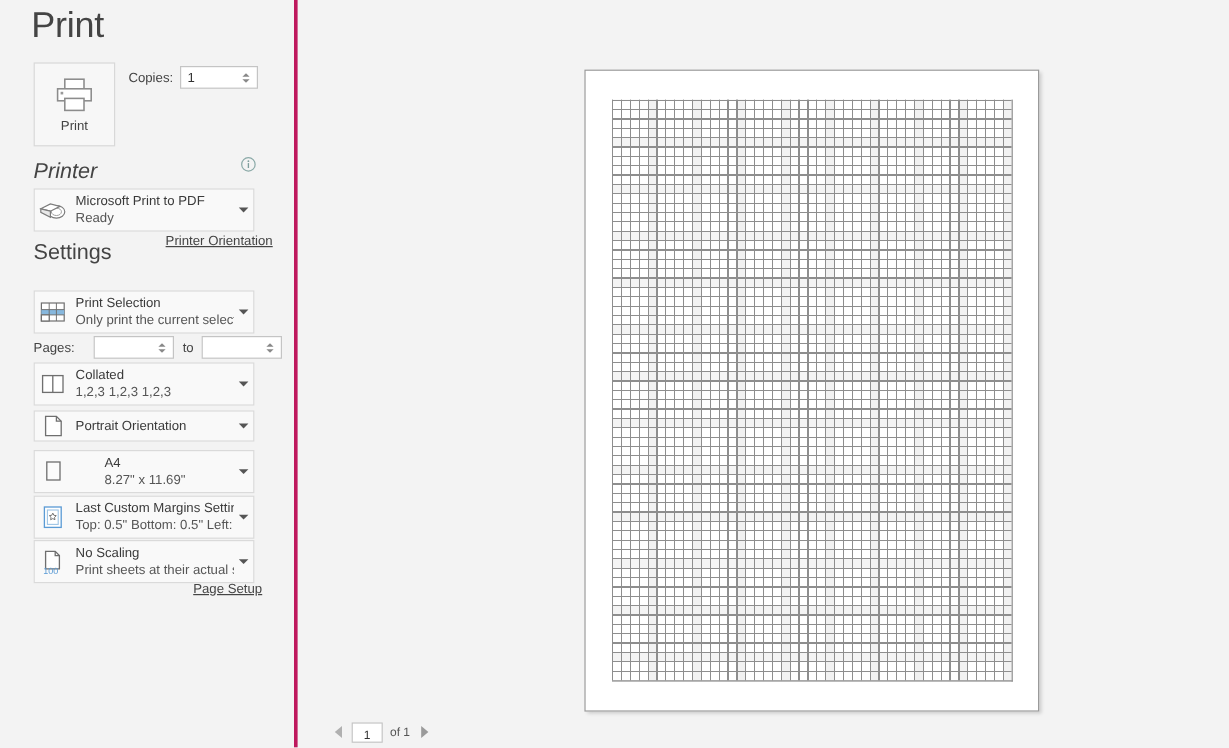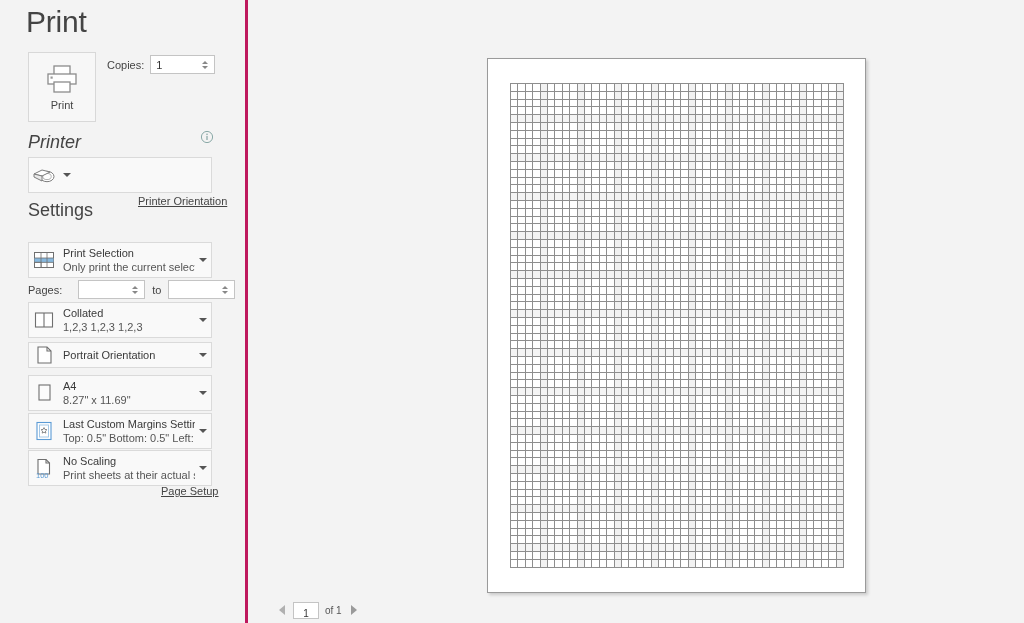--- a/index.html
+++ b/index.html
@@ -188,21 +188,21 @@
     width: 0; height: 0;
     border-left: 4px solid transparent;
     border-right: 4px solid transparent;
     border-top: 4px solid #555;
   }
 
   .combo-printer  { top: 157px; height: 36px; }
   .combo-what     { top: 242px; height: 36px; }
   .combo-collate  { top: 302px; height: 36px; align-items: center; }
   .combo-orient   { top: 342px; height: 26px; }
-  .combo-paper    { top: 375px; height: 36px; }
+  .combo-paper    { top: 375px; height: 36px; gap: 24px; }
   .combo-margins  { top: 413px; height: 36px; }
   .combo-scaling  { top: 450px; height: 36px; }
 
   
   .link {
     position: absolute;
     font-size: 11px;
     color: #444444;
     text-decoration: underline;
     cursor: pointer;
@@ -368,20 +368,24 @@
 
   <div class="combo combo-printer">
     <span class="ico">
       <svg viewBox="0 0 26 20" width="26" height="20">
         <ellipse cx="16" cy="11.5" rx="7" ry="5.2" fill="#fff" stroke="#7c7c7c" stroke-width="1"></ellipse>
         <ellipse cx="16" cy="11.5" rx="4.2" ry="3.1" fill="none" stroke="#9c9c9c" stroke-width="0.8"></ellipse>
         <path d="M3 9 L11 5 L19 7 L11 11 Z" fill="#fff" stroke="#7c7c7c" stroke-width="1"></path>
         <path d="M3 9 L3 12 L11 16 L11 11 Z" fill="#e9e9e9" stroke="#7c7c7c" stroke-width="1"></path>
       </svg>
     </span>
+    <span class="txt">
+      <div class="t1">Microsoft Print to PDF</div>
+      <div class="t2">Ready</div>
+    </span>
     <span class="caret">
         <i class="caret-glyph"></i>
       </span>
   </div>
 
   <a class="link link-printer-props">Printer Orientation</a>
 
   <div class="section-head head-settings">Settings</div>
 
   <div class="combo combo-what">

